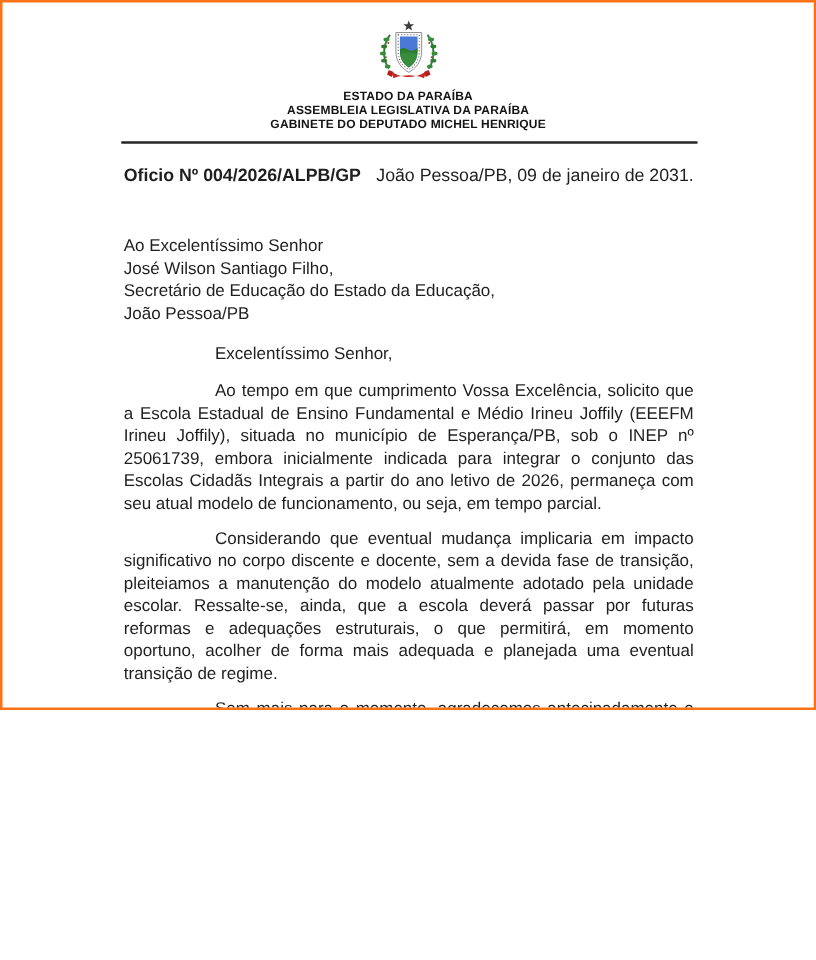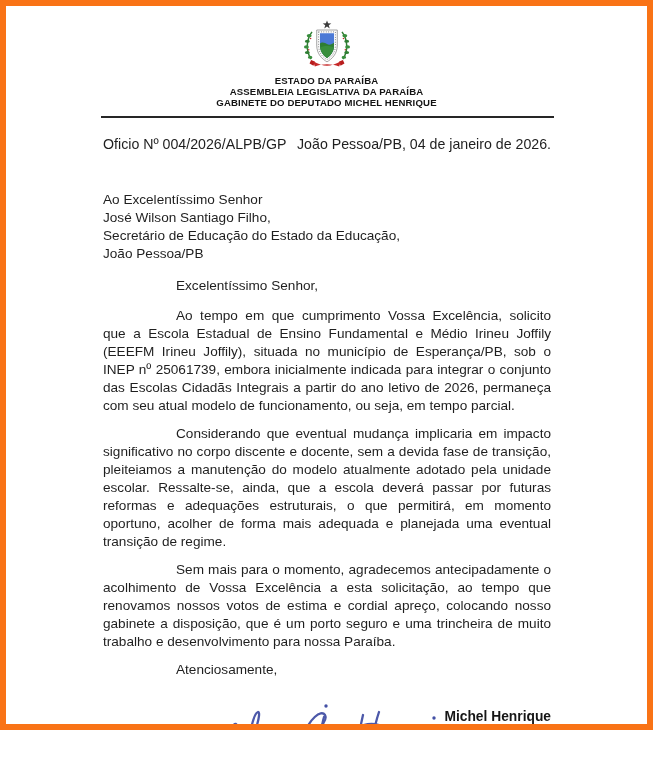--- a/index.html
+++ b/index.html
@@ -1,27 +1,27 @@
 <!DOCTYPE html>
 <html><head>
 <meta charset="utf-8">
 <style>
   html,body { margin:0; padding:0; background:#fff; }
   .page {
-    position:relative; width:653px; height:730px; box-sizing:border-box;
-    background:#ffffff; border:6px solid #f97316;
+    position:relative; width:653px; height:568px; box-sizing:border-box;
+    background:#ffffff; border:2px solid #f97316;
     font-family:"Liberation Sans", sans-serif; color:#1f1f1f; overflow:hidden;
   }
   .header { text-align:center; padding-top:13px; }
   .emblem { display:inline-block; width:60px; height:52px; }
   .org-line { font-size:9.6px; font-weight:bold; line-height:11px; color:#141414; letter-spacing:.15px; }
   .rule { height:2px; background:#262626; margin:8px 93px 0 95px; }
   .content { margin:0 96px 0 97px; font-size:13.6px; line-height:18px; }
   .ref-row { display:flex; justify-content:space-between; margin-top:17px; font-size:14.2px; }
-  .ref-number { font-weight:normal; }
+  .ref-number { font-weight:bold; }
   .addressee { margin-top:38px; }
   .addressee div { line-height:18px; }
   .addr-name { font-weight:normal; }
   .greeting { margin-top:14px; text-indent:73px; }
   .para { margin:10px 0 0 0; text-indent:73px; text-align:justify; }
   .para:first-of-type { margin-top:12px; }
   .closing { margin-top:10px; text-indent:73px; }
   .sig-block { position:relative; height:110px; margin-top:0; }
   .sig-scribble { position:absolute; left:118px; top:6px; width:232px; height:74px; }
   .sig-names { position:absolute; top:30px; left:0; right:0; text-align:right;
@@ -77,21 +77,21 @@
     <div class="org-line">ASSEMBLEIA LEGISLATIVA DA PARAÍBA</div>
     <div class="org-line">GABINETE DO DEPUTADO MICHEL HENRIQUE</div>
   </div>
 
   <div class="rule"></div>
 
   <div class="content">
 
     <div class="ref-row">
       <span class="ref-number">Oficio Nº 004/2026/ALPB/GP</span>
-      <span class="ref-date">João Pessoa/PB, 04 de janeiro de 2026.</span>
+      <span class="ref-date">João Pessoa/PB, 09 de janeiro de 2031.</span>
     </div>
 
     <div class="addressee">
       <div>Ao Excelentíssimo Senhor</div>
       <div class="addr-name">José Wilson Santiago Filho,</div>
       <div>Secretário de Educação do Estado da Educação,</div>
       <div>João Pessoa/PB</div>
     </div>
 
     <div class="greeting">Excelentíssimo Senhor,</div>

